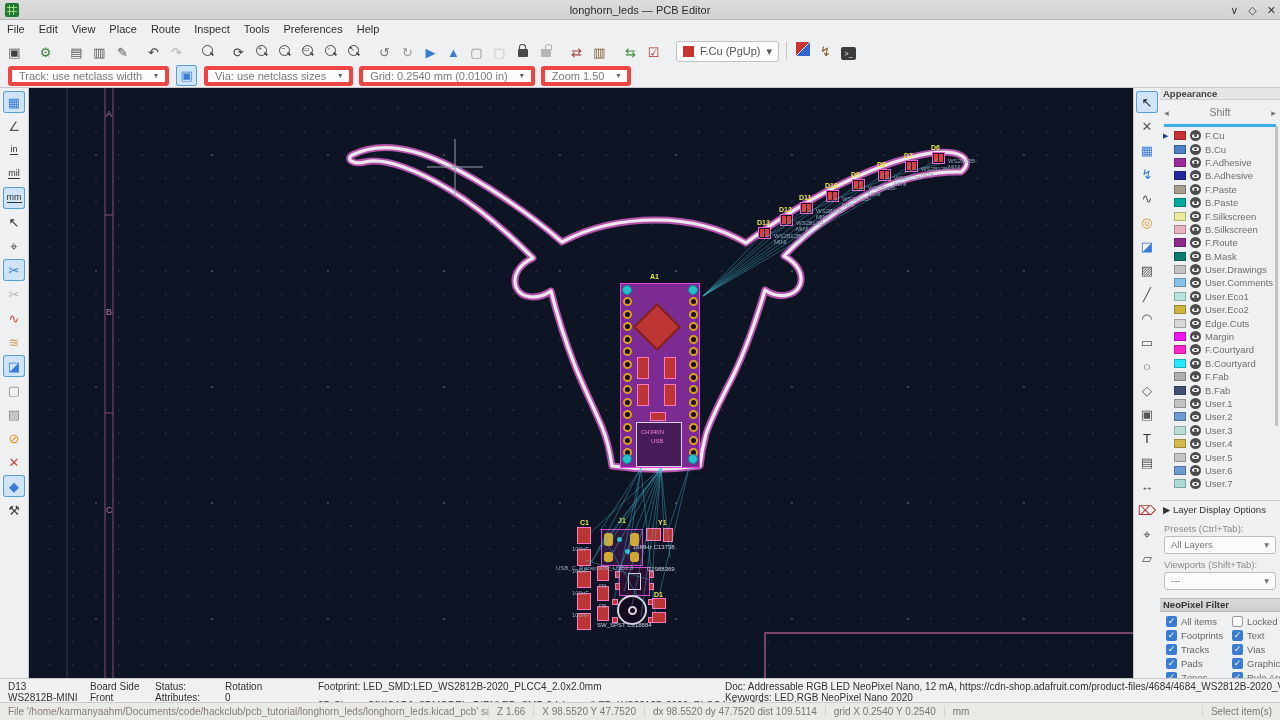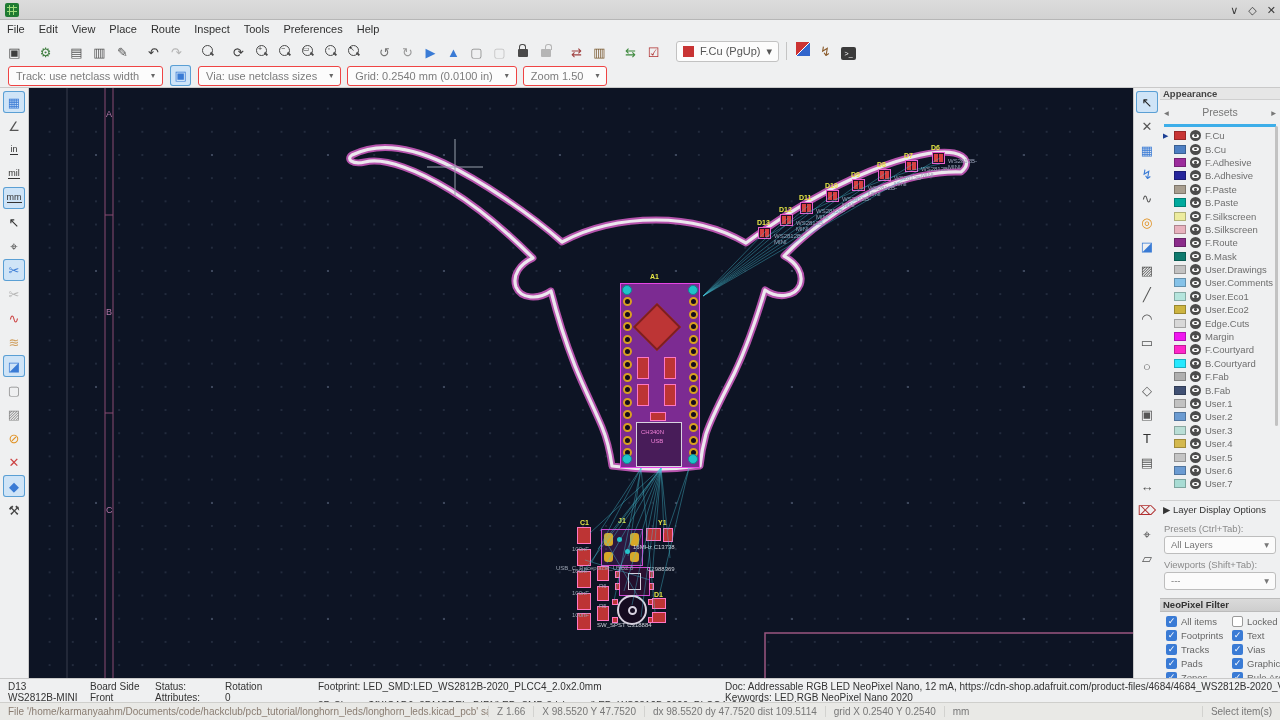--- a/index.html
+++ b/index.html
@@ -16,21 +16,21 @@
   
   #menubar{position:absolute;left:0;top:20px;width:1280px;height:18px;background:#eff0f1;display:flex;align-items:center;font-size:11px;color:#2f2f2f;}
   .menu-item{padding:1px 7px;}
   
   #toolbar{position:absolute;left:0;top:38px;width:1280px;height:26px;background:#eff0f1;display:flex;align-items:center;padding-left:3px;}
   #toolbar2{position:absolute;left:0;top:64px;width:1280px;height:24px;background:#eff0f1;border-bottom:1px solid #c9c9c9;display:flex;align-items:center;gap:6px;padding-left:8px;}
   .tbtn{width:21px;height:21px;display:inline-flex;align-items:center;justify-content:center;border-radius:3px;margin:0 1px;position:relative;}
   .tbtn .g{font-size:13px;line-height:1;}
   .tbtn.sel{background:#cfe4f7;box-shadow:inset 0 0 0 1px #5a9fd4;}
   .sep{width:1px;height:18px;background:#c4c4c4;margin:0 4px;}
-  .combo{height:20px;background:#fcfcfc;border:1px solid #ef4444;border-radius:3px;display:inline-flex;align-items:center;padding:0 7px;font-size:11px;color:#7c7c7c;gap:12px;}
+  .combo{height:20px;background:#fcfcfc;border:4px solid #ef4444;border-radius:3px;display:inline-flex;align-items:center;padding:0 7px;font-size:11px;color:#7c7c7c;gap:12px;}
   .combo .arr{font-size:8px;color:#666;}
   #layercombo{height:21px;background:#fcfcfc;border:1px solid #c2c2c2;border-radius:3px;display:inline-flex;align-items:center;padding:0 6px;font-size:11px;color:#555;gap:6px;margin:0 3px;}
   #layercombo .sw{width:11px;height:11px;display:inline-block;}
   
   .mag{position:relative;width:12px;height:12px;}
   .mag:before{content:"";position:absolute;left:0;top:0;width:9px;height:9px;border:1.6px solid #4a4a4a;border-radius:50%;}
   .mag:after{content:"";position:absolute;left:8px;top:8px;width:4px;height:1.8px;background:#4a4a4a;transform:rotate(45deg);}
   .mag i{position:absolute;left:1px;top:0px;width:7px;height:9px;font-style:normal;font-size:7px;text-align:center;color:#333;}
   .lock{position:relative;width:10px;height:8px;background:#4a4a4a;border-radius:1px;margin-top:6px;}
   .lock:before{content:"";position:absolute;left:1.5px;top:-5px;width:5px;height:5px;border:1.5px solid #4a4a4a;border-bottom:none;border-radius:3px 3px 0 0;}
@@ -92,20 +92,21 @@
   #infobar span{position:absolute;white-space:nowrap;}
   #statusbar{position:absolute;left:0;top:702px;width:1280px;height:18px;background:#e9e9e6;border-top:1px solid #cfcfcc;display:flex;align-items:center;font-size:10px;color:#777;}
   #statusbar span{padding:0 8px;border-left:1px solid #d2d2cf;white-space:nowrap;overflow:hidden;}
   #statusbar span:first-child{border-left:none;color:#8a7d72;width:488px;flex:none;}
 </style>
 </head>
 <body>
 
 <div id="titlebar">
   <div id="appicon"></div>
+  <div id="title">longhorn_leds — PCB Editor</div>
   <div id="winctl">
     <span>∨</span>
     <span>◇</span>
     <span>✕</span>
   </div>
 </div>
 
 <div id="menubar">
     <span class="menu-item">File</span>
     <span class="menu-item">Edit</span>
@@ -546,21 +547,21 @@
     </span>
     <span class="tbtn">
       <span class="g" style="color: rgb(85, 85, 85);">▱</span>
     </span>
   </div>
 
 <div id="panel">
   <div id="panel-title">Appearance</div>
   <div id="tabs">
     <span>◂</span>
-    <span class="tablbl">Presets</span>
+    <span class="tablbl">Shift</span>
     <span>▸</span>
   </div>
   <div id="tabunderline"></div>
   <div id="layer-list">
       <div class="lrow">
         <span class="act">▶</span>
         <span class="lsw" style="background: rgb(200, 52, 52);"></span>
         <span class="eye"></span>
         <span class="lname">F.Cu</span>
       </div>

